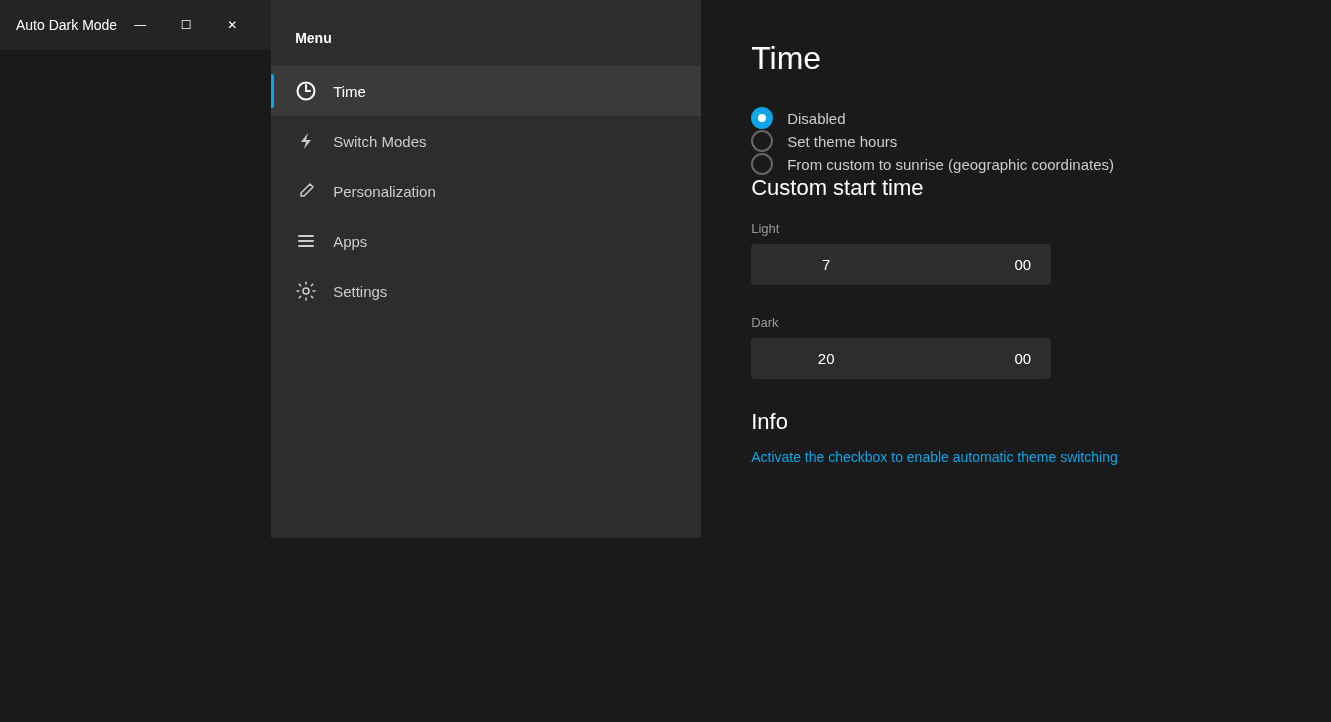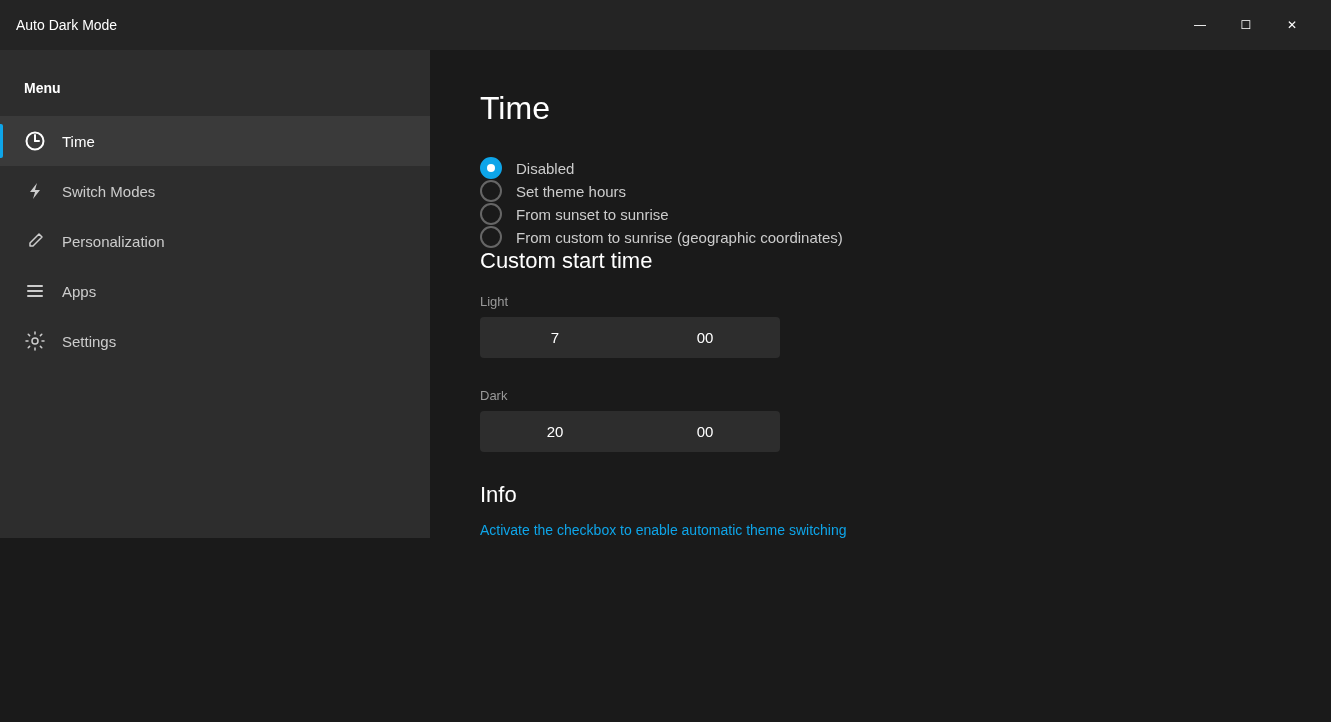--- a/index.html
+++ b/index.html
@@ -15,21 +15,21 @@
       font-family: 'Segoe UI', sans-serif;
       color: #ffffff;
       overflow: hidden;
     }
 
     .app-window {
       width: 1331px;
       height: 538px;
       background: #1a1a1a;
       display: flex;
-      flex-direction: column;
+      flex-direction: row;
     }
 
     .title-bar {
       display: flex;
       align-items: center;
       justify-content: space-between;
       padding: 10px 16px;
       background: #242424;
       height: 50px;
       flex-shrink: 0;
@@ -209,20 +209,21 @@
       cursor: pointer;
       outline: none;
     }
 
     .time-input:first-child {
       border-radius: 4px 0 0 4px;
     }
 
     .time-input:last-child {
       border-radius: 0 4px 4px 0;
+      text-align: right;
     }
 
     .info-section {
       margin-top: 20px;
     }
 
     .info-title {
       font-size: 22px;
       font-weight: 400;
       color: #ffffff;
@@ -316,24 +317,20 @@
             <div></div>
           </div>
           <span class="radio-label">Disabled</span>
         </div>
 
         <div class="radio-item">
           <div class="radio-circle"></div>
           <span class="radio-label">Set theme hours</span>
         </div>
 
-        <div class="radio-item">
-          <div class="radio-circle"></div>
-          <span class="radio-label">From sunset to sunrise</span>
-        </div>
 
         <div class="radio-item">
           <div class="radio-circle"></div>
           <span class="radio-label">From custom to sunrise (geographic coordinates)</span>
         </div>
 
       </div>
 
       <div>
         <h2 class="section-title">Custom start time</h2>

